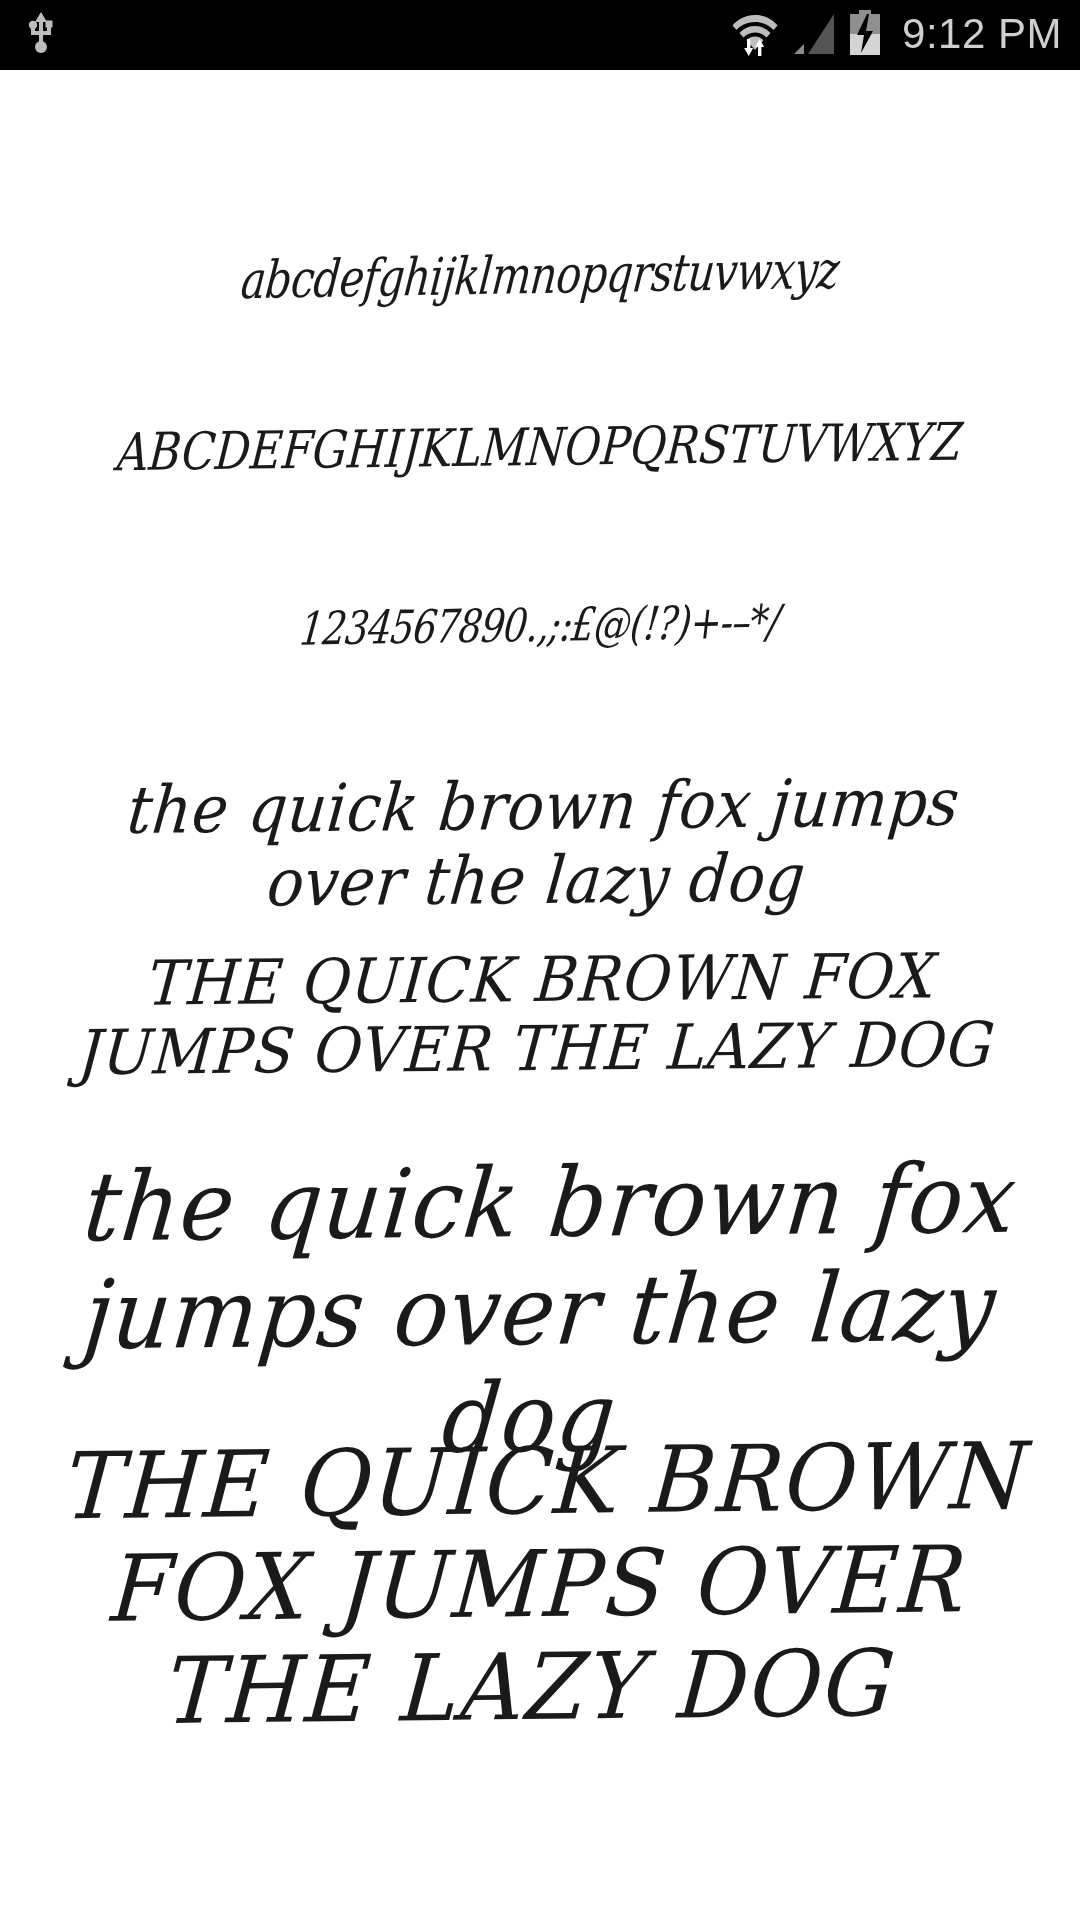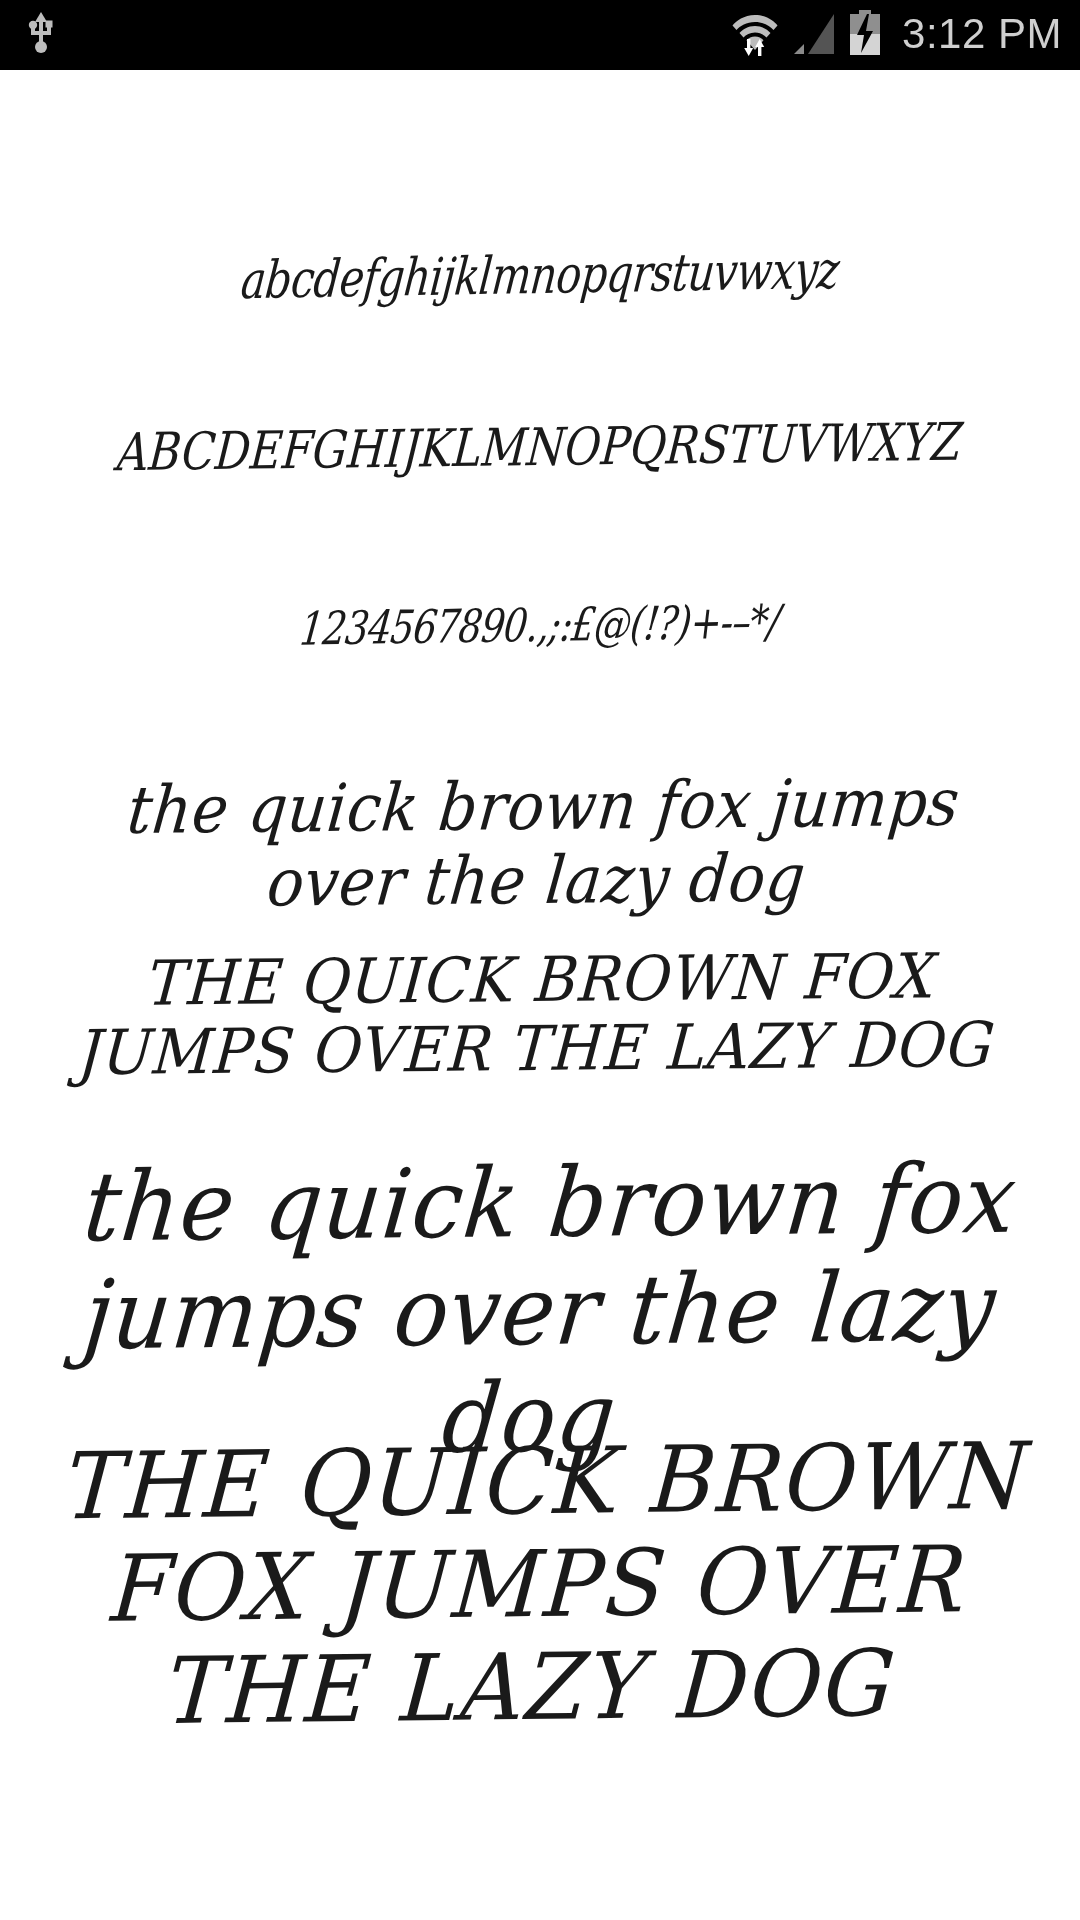--- a/index.html
+++ b/index.html
@@ -172,21 +172,21 @@
 
     <span class="sb-icon">
       <svg width="34" height="46" viewBox="0 0 34 46">
         <rect x="11" y="0" width="12" height="5" fill="#8f8f8f"></rect>
         <rect x="2" y="4" width="30" height="20" fill="#8f8f8f"></rect>
         <rect x="2" y="24" width="30" height="21" fill="#d4d4d4"></rect>
         <polygon points="19,4 9,25 16,25 13,43 25,21 18,21 21,4" fill="#000000"></polygon>
       </svg>
     </span>
 
-    <span id="status-clock">3:12 PM</span>
+    <span id="status-clock">9:12 PM</span>
   </div>
 </div>
 
 <div id="preview-sheet">
 
   <div class="preview-line hand" id="line-lowercase-alphabet">abcdefghijklmnopqrstuvwxyz</div>
 
   <div class="preview-line hand" id="line-uppercase-alphabet">ABCDEFGHIJKLMNOPQRSTUVWXYZ</div>
 
   <div class="preview-line hand" id="line-numbers-symbols">1234567890.,;:£@(!?)+-–*/</div>

